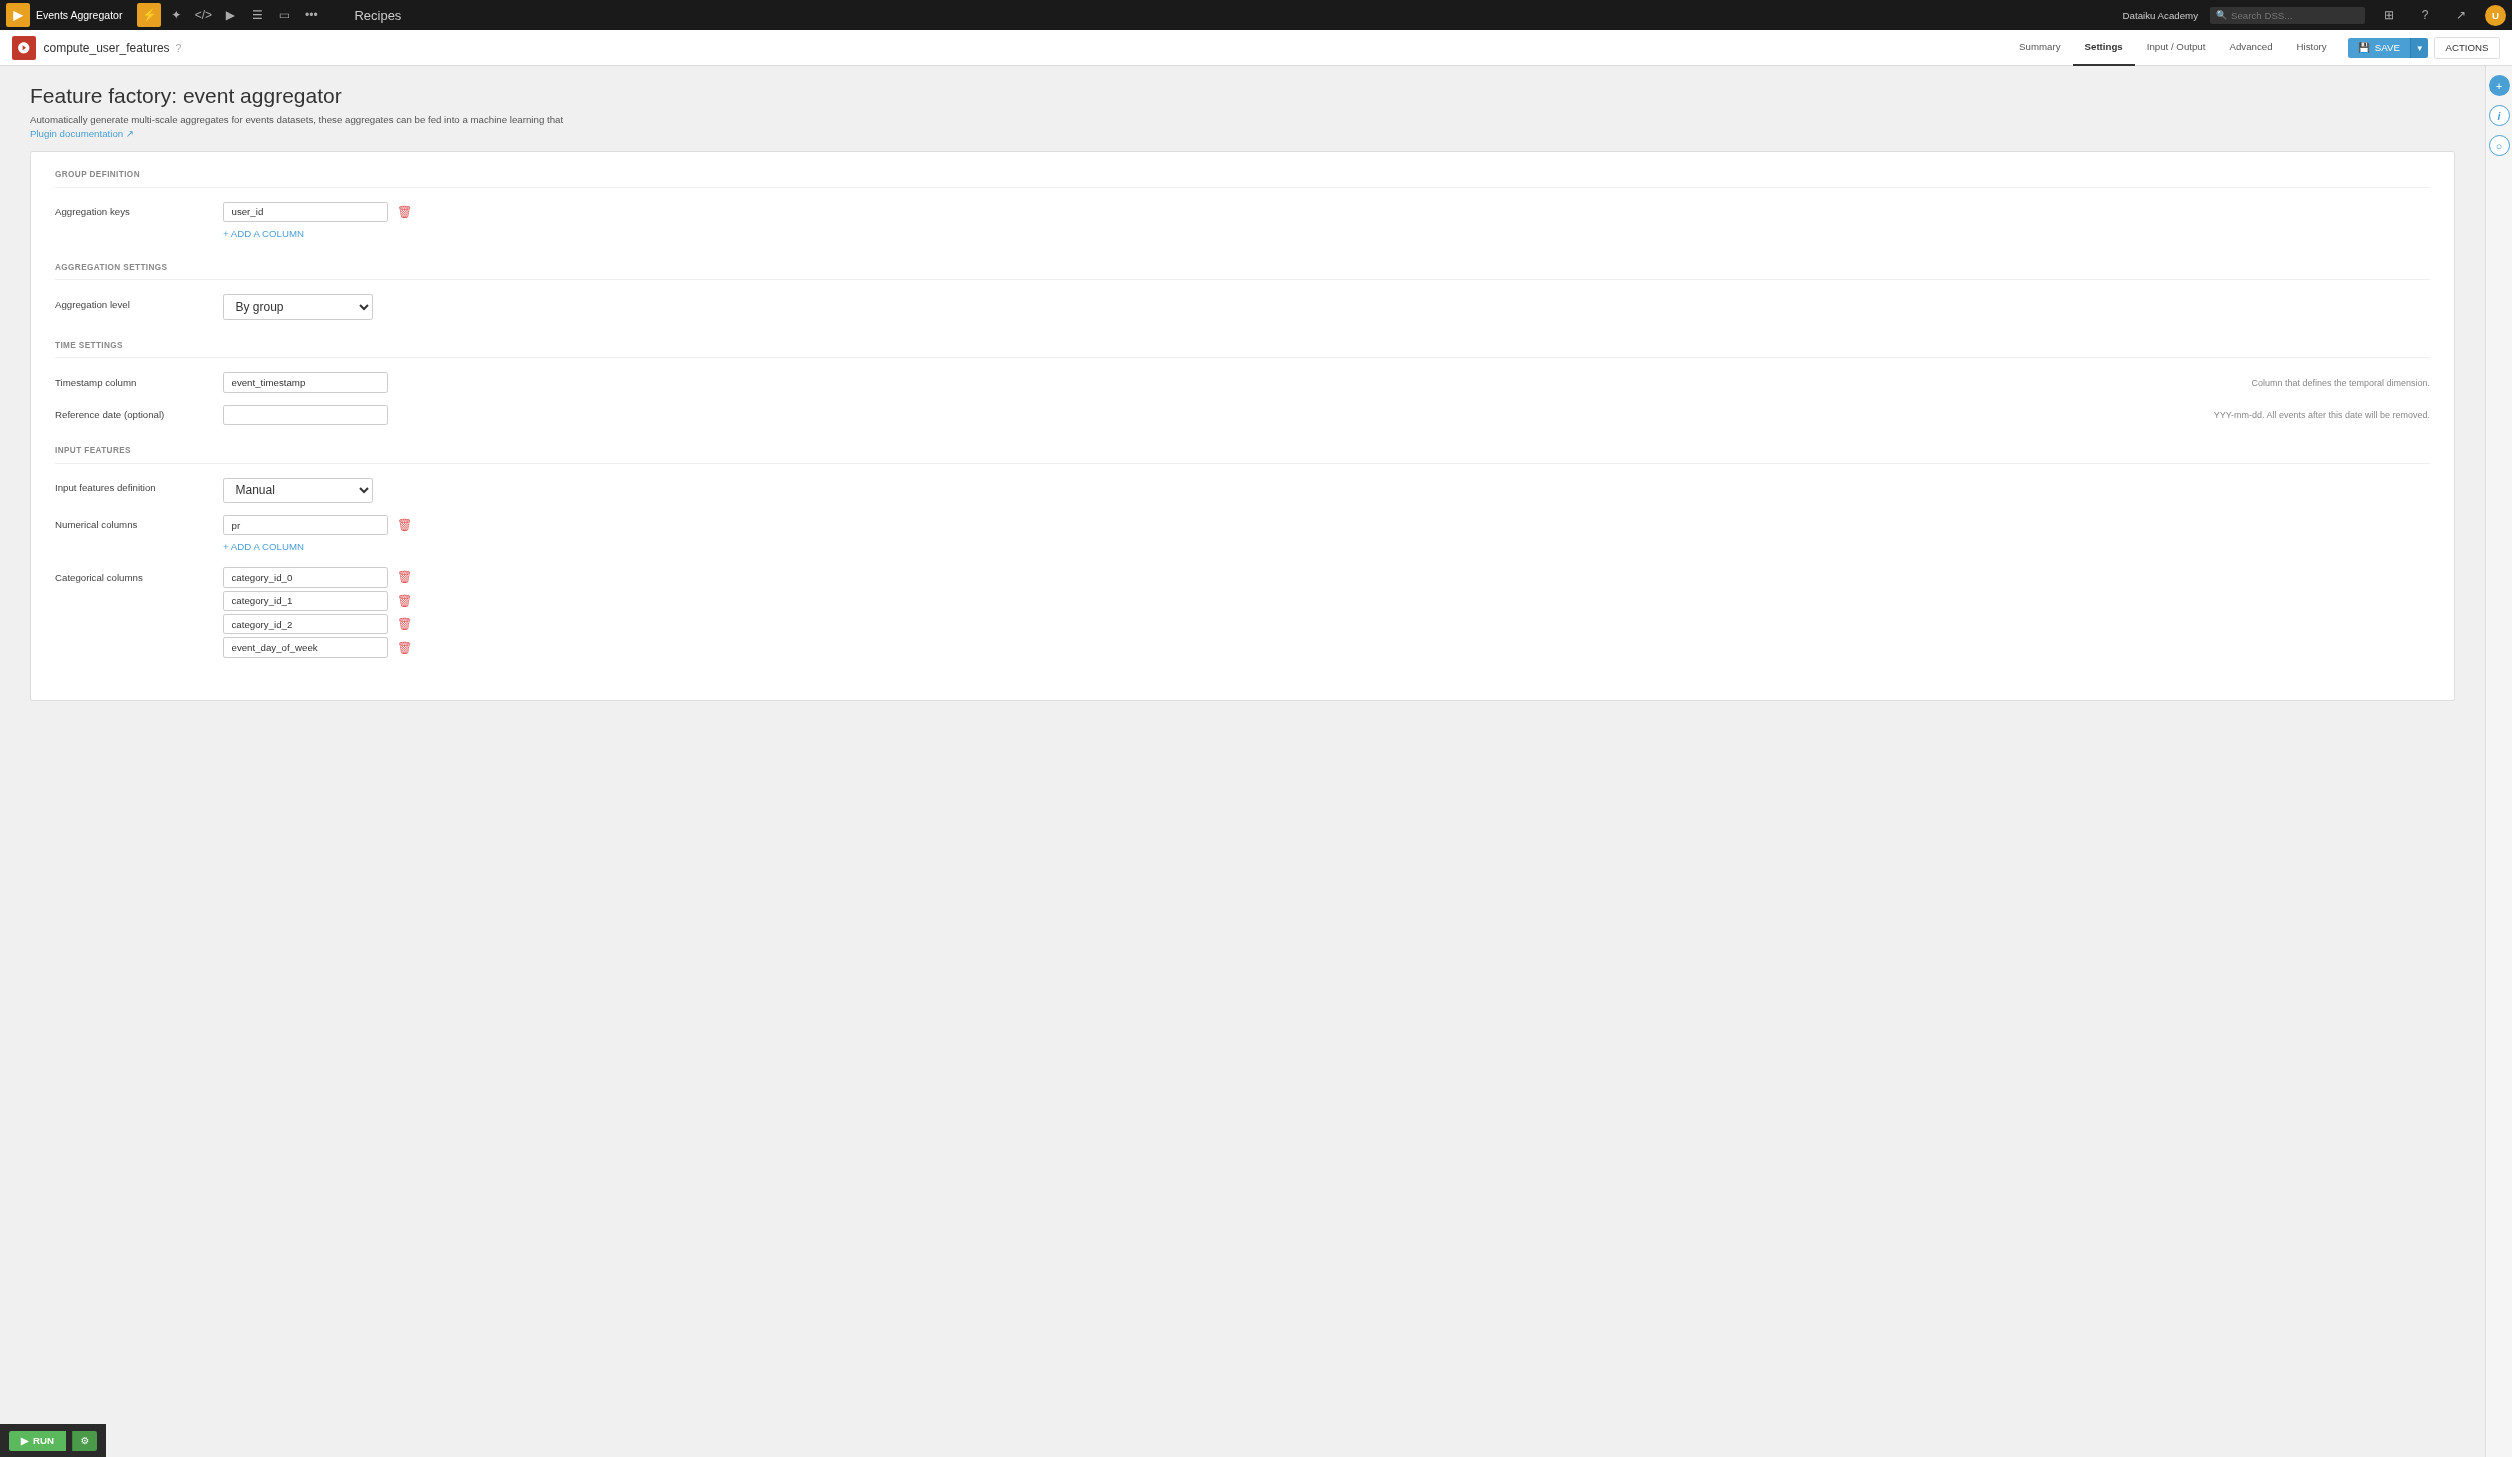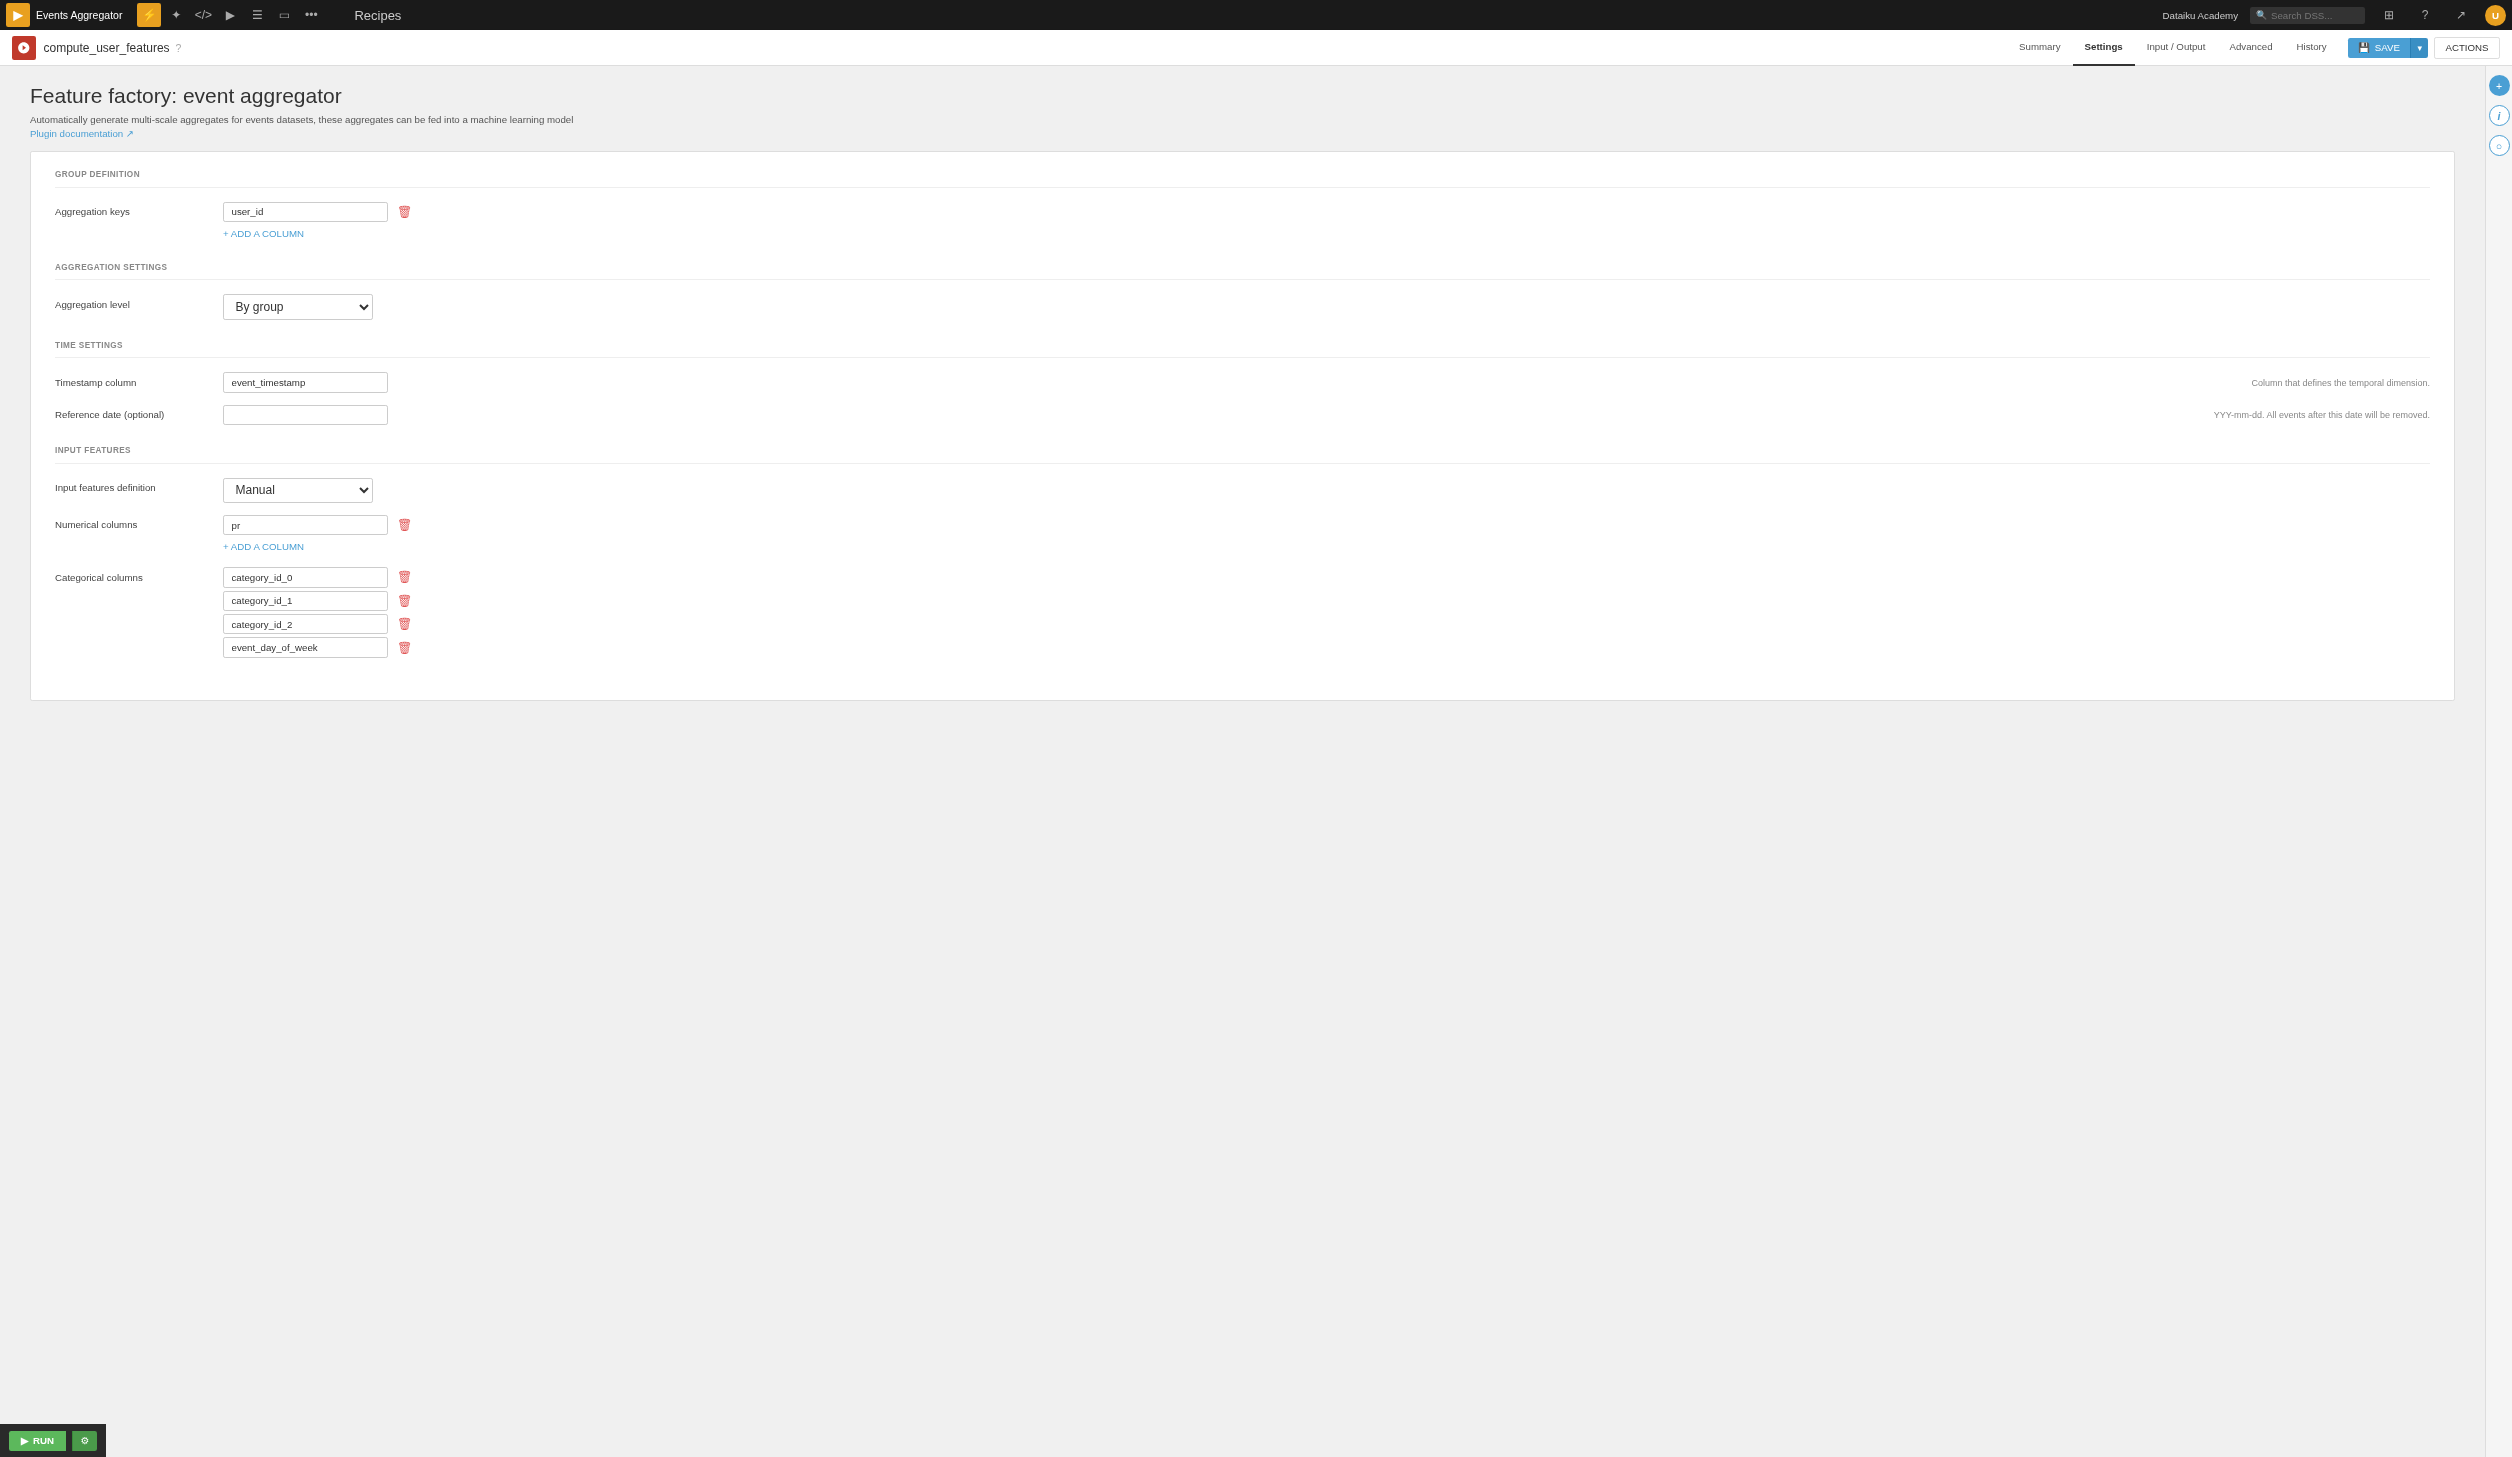--- a/index.html
+++ b/index.html
@@ -11,21 +11,21 @@
     }
     .top-nav-logo { background: #e8a020; width: 24px; height: 24px; display: flex; align-items: center; justify-content: center; border-radius: 2.2px; margin-right: 6px; }
     .top-nav-logo span { color: white; font-weight: bold; font-size: 12px; }
     .top-nav-title { color: white; font-size: 10.5px; margin-right: 15px; font-weight: 500; }
     .top-nav-icons { display: flex; align-items: center; gap: 3px; }
     .top-nav-icon { width: 24px; height: 24px; display: flex; align-items: center; justify-content: center; color: #aaa; cursor: pointer; border-radius: 2.2px; font-size: 12px; }
     .top-nav-icon.active { background: #e8a020; color: white; }
     .top-nav-recipes { color: #ccc; font-size: 13px; margin-left: 22px; cursor: pointer; padding: 3px 6px; }
     .top-nav-right { margin-left: auto; display: flex; align-items: center; gap: 12px; }
     .top-nav-academy { color: #ccc; font-size: 9.7px; cursor: pointer; }
-    .top-nav-search { background: #333; border: none; border-radius: 2.2px; padding: 3px 21px 3px 21px; color: #ccc; font-size: 9.7px; width: 115px; }
+    .top-nav-search { background: #333; border: none; border-radius: 2.2px; padding: 3px 21px 3px 21px; color: #ccc; font-size: 9.7px; width: 155px; }
     .search-wrap { position: relative; display: flex; align-items: center; }
     .search-icon-inner { position: absolute; left: 6px; color: #aaa; font-size: 9px; }
     .top-nav-avatar { width: 21px; height: 21px; border-radius: 50%; background: #e8a020; display: flex; align-items: center; justify-content: center; color: white; font-weight: bold; font-size: 9.7px; cursor: pointer; }
 
     
     .second-bar {
       display: flex; align-items: center; background: white; height: 36px; padding: 0 12px; border-bottom: 0.7px solid #ddd; box-shadow: 0 0.7px 2.2px rgba(0,0,0,0.1);
     }
     .recipe-icon { background: #c0392b; width: 24px; height: 24px; display: flex; align-items: center; justify-content: center; border-radius: 2.2px; margin-right: 7.5px; }
     .recipe-icon svg { width: 13.5px; height: 13.5px; fill: white; }
@@ -141,21 +141,21 @@
     </div>
     <button class="btn-actions">ACTIONS</button>
   </div>
 </div>
 
 <div class="main-layout">
 
   <div class="main-content">
 
     <h1 class="page-title">Feature factory: event aggregator</h1>
-    <p class="page-desc">Automatically generate multi-scale aggregates for events datasets, these aggregates can be fed into a machine learning model</p>
+    <p class="page-desc">Automatically generate multi-scale aggregates for events datasets, these aggregates can be fed into a machine learning that</p>
     <a class="plugin-link">
       <span>Plugin documentation</span> ↗
     </a>
 
     <div class="form-card">
 
       <div class="section-spacer">
         <div class="section-header">GROUP DEFINITION</div>
         <div class="form-row">
           <div class="form-label">Aggregation keys</div>

